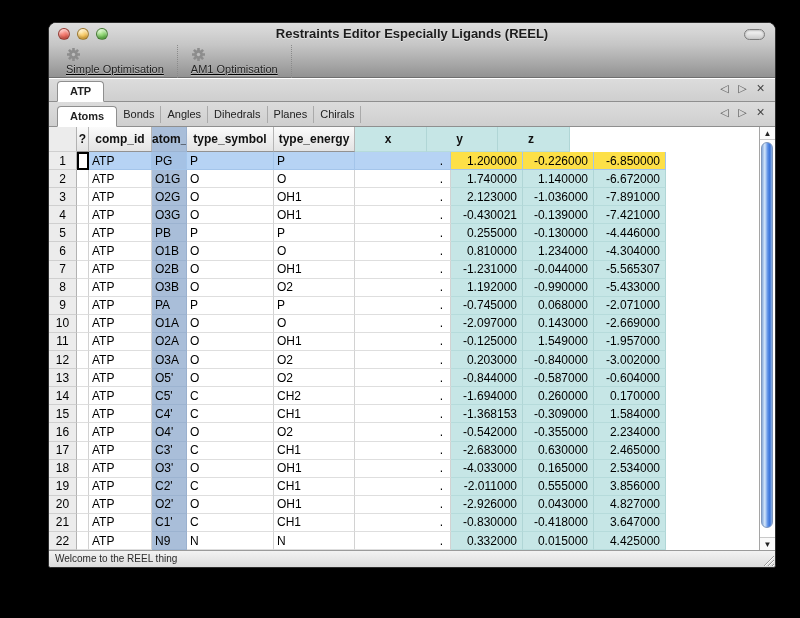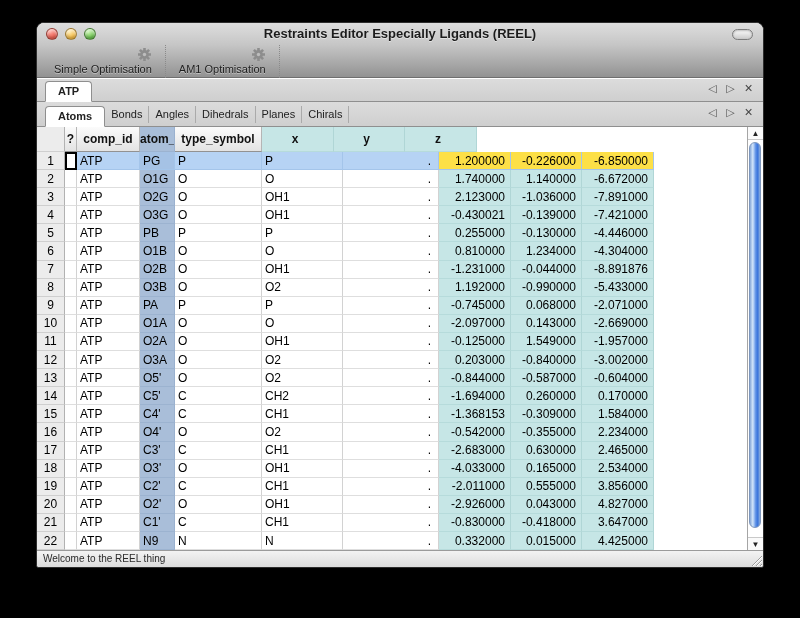--- a/index.html
+++ b/index.html
@@ -1,19 +1,19 @@
 <!DOCTYPE html>
 <html><head>
 <meta charset="utf-8">
 <style>
   * { margin:0; padding:0; box-sizing:border-box; }
   html,body { width:800px; height:618px; background:#000; overflow:hidden;
               font-family:"Liberation Sans", sans-serif; }
 
-  .window { position:absolute; left:36px; top:22px; width:728px; height:546px;
+  .window { position:absolute; left:48px; top:22px; width:728px; height:546px;
             border:1px solid #2e2e2e; border-radius:8px 8px 3px 3px; overflow:hidden;
             background:#fff; box-shadow:0 14px 34px rgba(0,0,0,.85); }
 
   
   .window-top { position:absolute; left:0; top:0; right:0; height:55px;
                 background:linear-gradient(#dedede 0%, #c6c6c6 40%, #a8a8a8 75%, #929292 100%);
                 border-bottom:1px solid #6f6f6f; }
   .titlebar { position:relative; height:22px; }
   .traffic { position:absolute; left:9px; top:5px; display:flex; gap:7px; }
   .light { width:12px; height:12px; border-radius:50%; border:1px solid rgba(0,0,0,.35);
@@ -22,22 +22,22 @@
   .light.yellow { background:radial-gradient(circle at 35% 30%, #ffe9a8, #f0b43c 70%); }
   .light.green  { background:radial-gradient(circle at 35% 30%, #c3f3a8, #62ba46 70%); }
   .win-title { text-align:center; font-size:13px; font-weight:bold; color:#1c1c1c;
                line-height:22px; text-shadow:0 1px 0 rgba(255,255,255,.45); }
   .lozenge { position:absolute; right:10px; top:6px; width:21px; height:11px;
              border:1px solid #7c7c7c; border-radius:6px;
              background:linear-gradient(#fdfdfd,#c9c9c9);
              box-shadow:inset 0 1px 2px rgba(0,0,0,.25); }
 
   .toolbar { position:relative; height:33px; display:flex; align-items:stretch; padding-left:4px; }
-  .tool-btn { display:flex; flex-direction:column; align-items:flex-end; justify-content:center;
-              padding:1px 13px 2px; border-right:1px dotted #8a8a8a; cursor:default; }
+  .tool-btn { display:flex; flex-direction:column; align-items:flex-start; justify-content:center;
+              padding:1px 13px 2px; border-right:1px dotted #8a8a8a; cursor:default;text-decoration:underline; }
   .tool-btn .glabel { font-size:11px; color:#1f1f1f; margin-top:1px;
                       text-shadow:0 1px 0 rgba(255,255,255,.4); }
   .gear { width:15px; height:15px; }
 
   
   .tabbar { position:absolute; left:0; right:0; display:flex; align-items:flex-end;
             background:linear-gradient(#dcdcdc,#cfcfcf); border-bottom:1px solid #8f8f8f; }
   .tabbar.doc  { top:56px;  height:23px; }
   .tabbar.sect { top:79px;  height:25px; }
   .tab { position:relative; bottom:-1px; padding:3px 12px 4px; font-size:11px; color:#222;
@@ -165,20 +165,21 @@
     </div>
   </div>
 
   <div class="table-area">
     <div class="thead">
         <div class="hcell c0"></div>
         <div class="hcell c1">?</div>
         <div class="hcell c2">comp_id</div>
         <div class="hcell c3">atom_id</div>
         <div class="hcell c4">type_symbol</div>
+        <div class="hcell c5">type_energy</div>
         <div class="hcell c7">x</div>
         <div class="hcell c8">y</div>
         <div class="hcell c9">z</div>
         <div class="hfiller"></div>
       </div>
     <div class="tbody">
         <div class="trow selected">
           <div class="cell c0">1</div>
           <div class="cell c1 focused"></div>
           <div class="cell c2">ATP</div>
@@ -259,21 +260,21 @@
         <div class="trow">
           <div class="cell c0">7</div>
           <div class="cell c1"></div>
           <div class="cell c2">ATP</div>
           <div class="cell c3">O2B</div>
           <div class="cell c4">O</div>
           <div class="cell c5">OH1</div>
           <div class="cell c6">.</div>
           <div class="cell c7">-1.231000</div>
           <div class="cell c8">-0.044000</div>
-          <div class="cell c9">-8.891876</div>
+          <div class="cell c9">-5.565307</div>
           <div class="cfiller"></div>
         </div>
         <div class="trow">
           <div class="cell c0">8</div>
           <div class="cell c1"></div>
           <div class="cell c2">ATP</div>
           <div class="cell c3">O3B</div>
           <div class="cell c4">O</div>
           <div class="cell c5">O2</div>
           <div class="cell c6">.</div>

